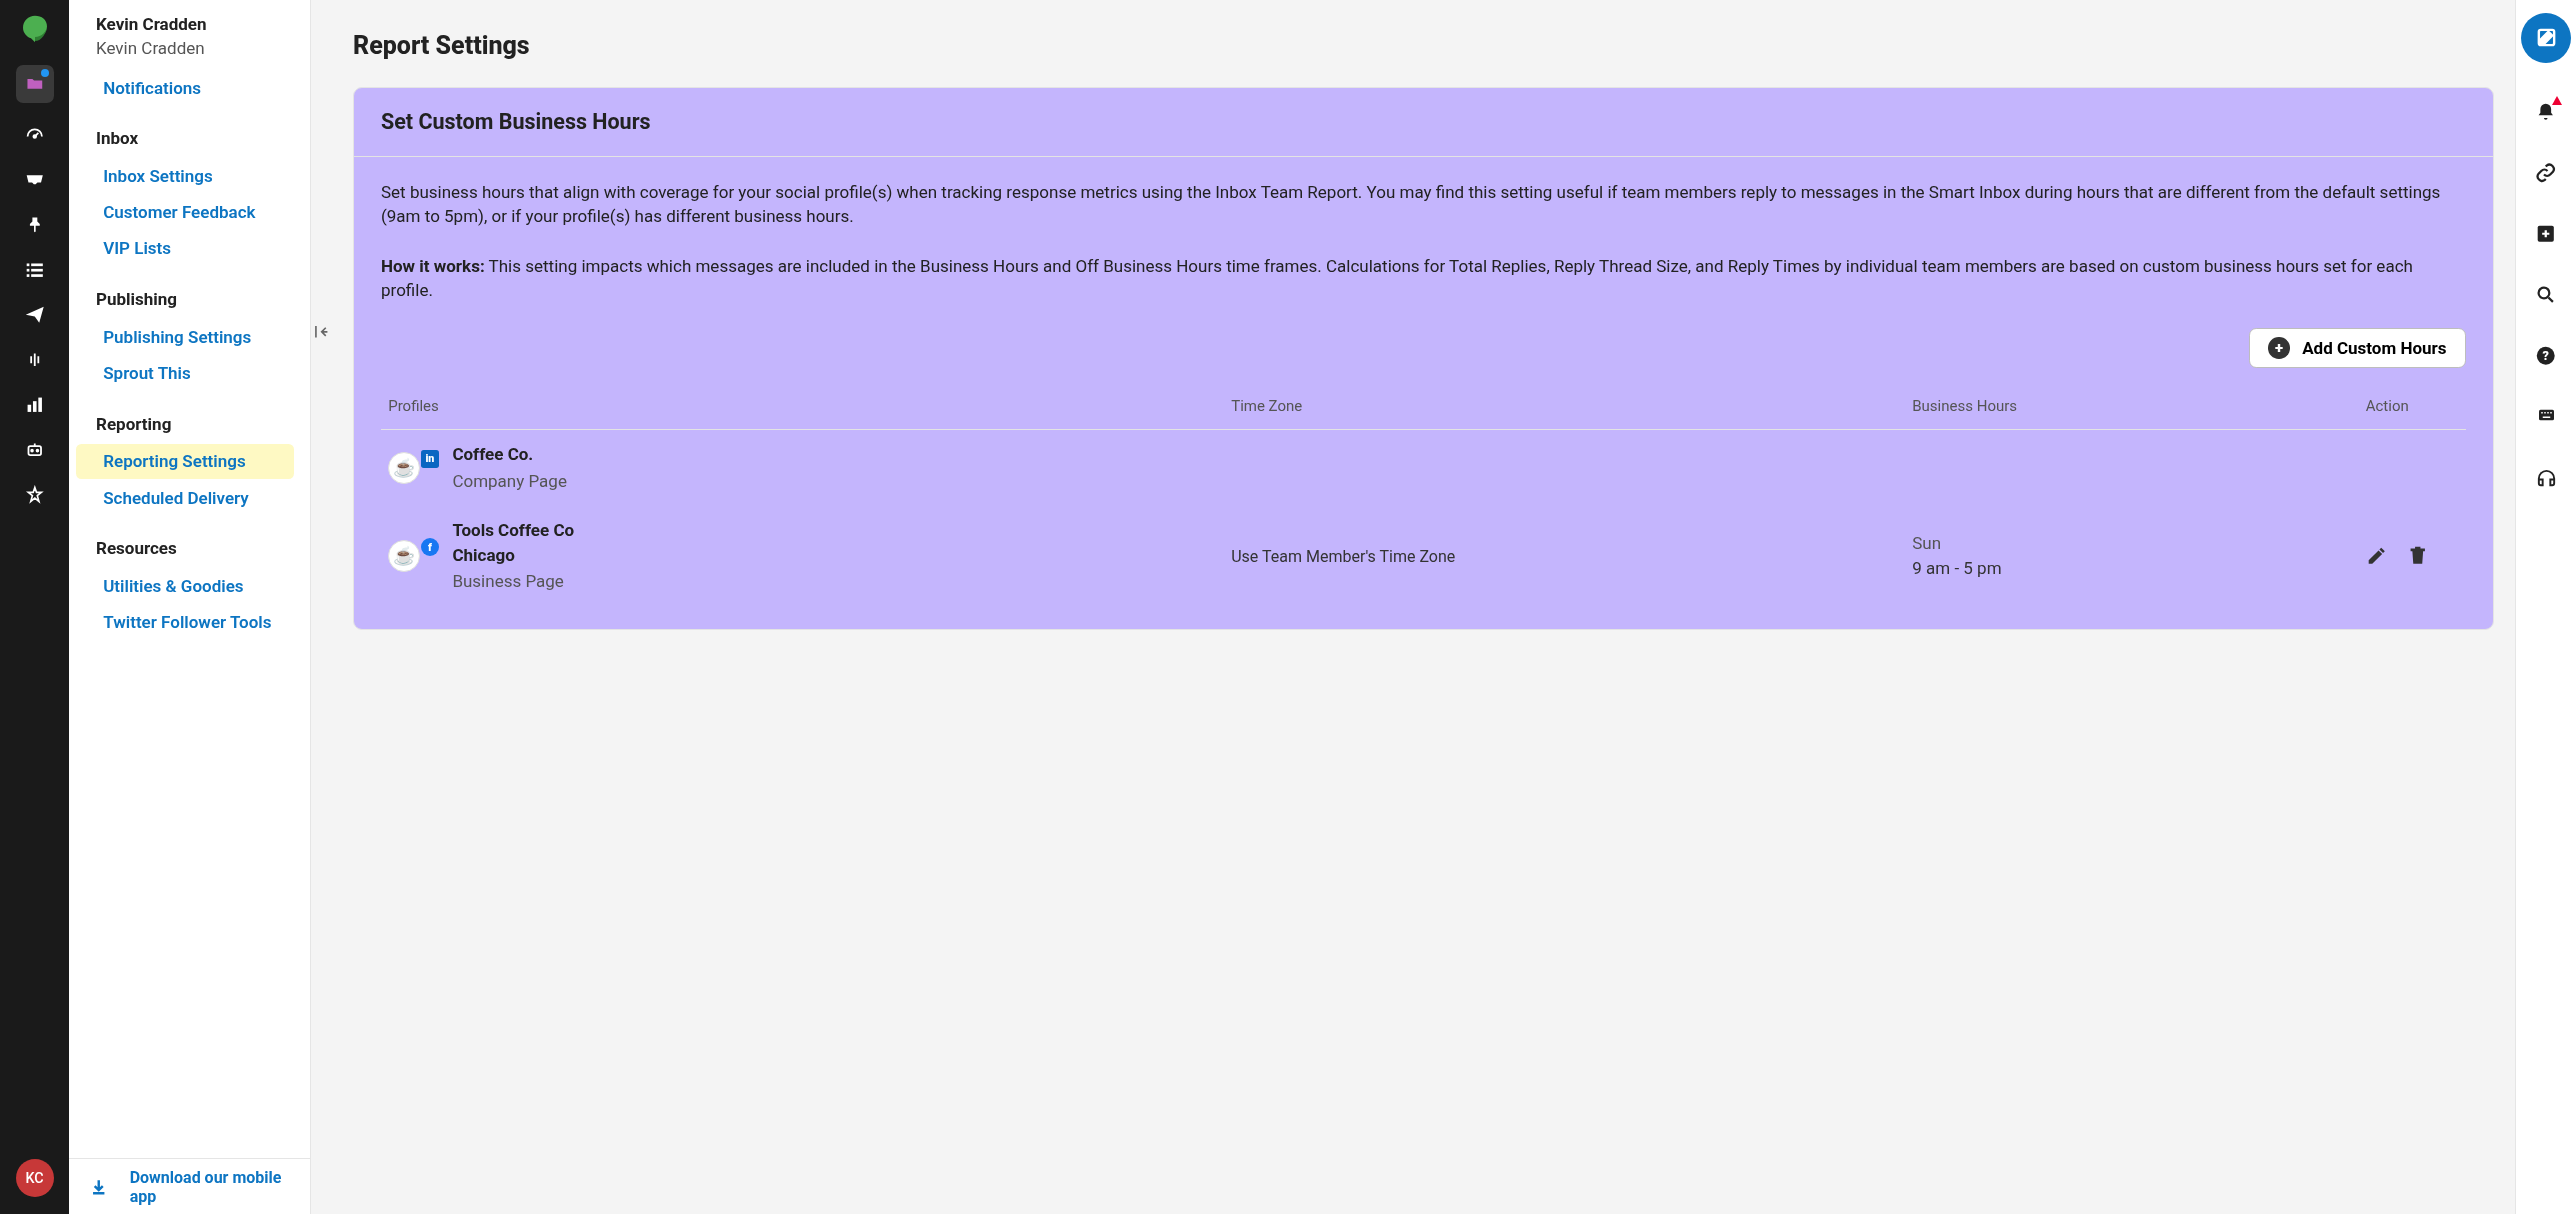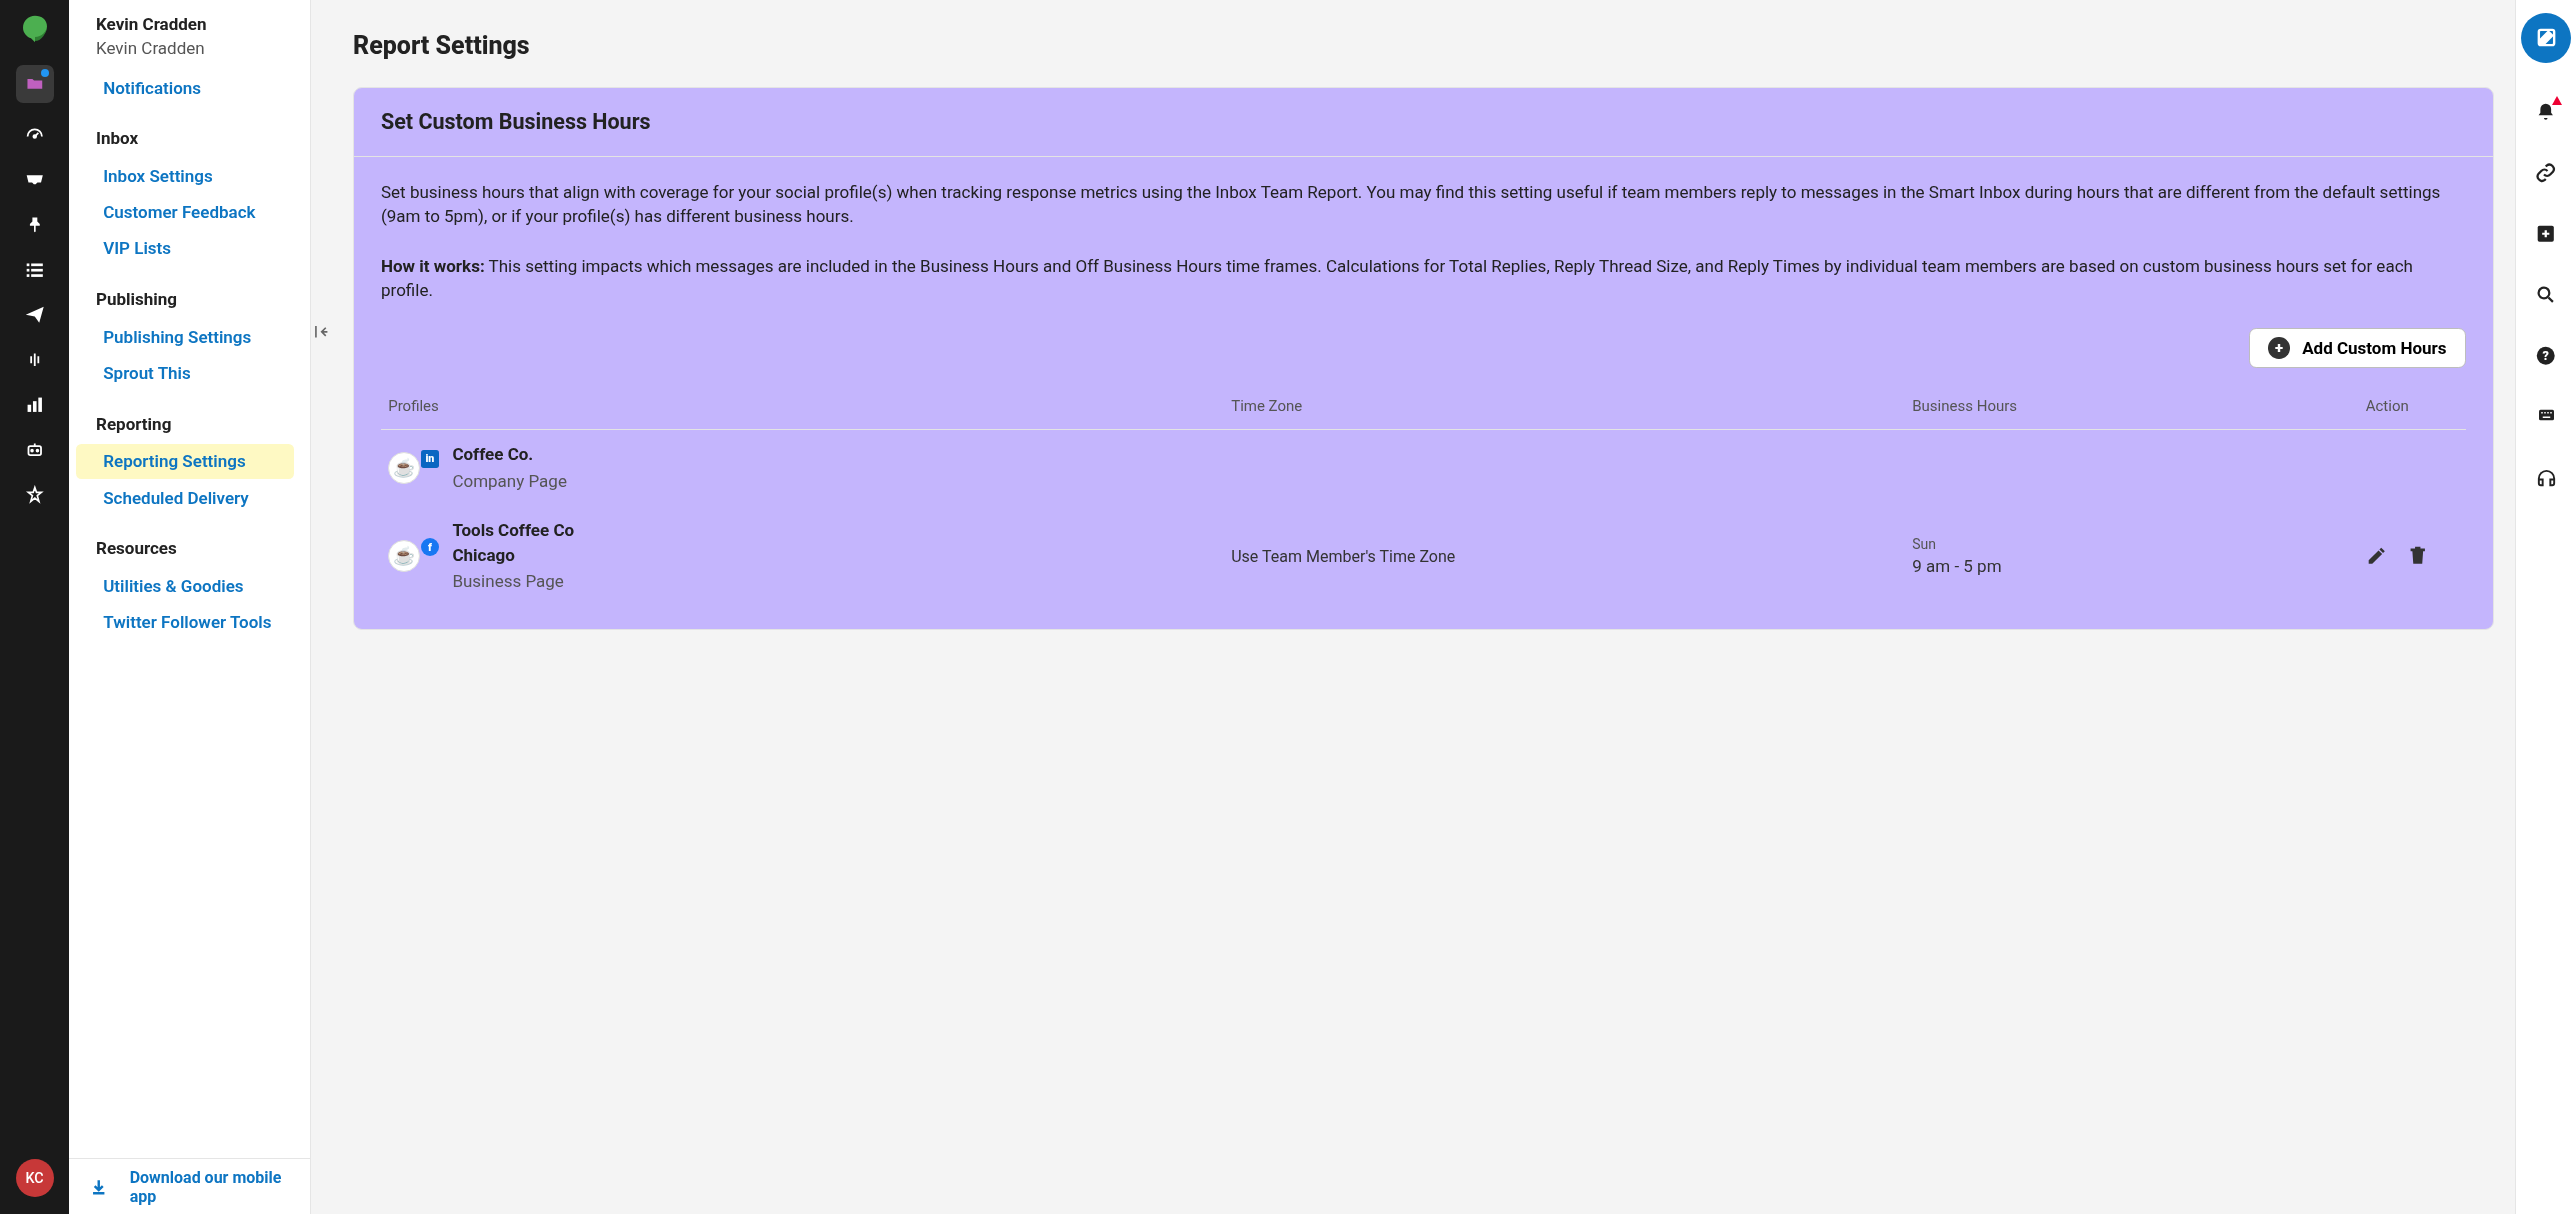--- a/index.html
+++ b/index.html
@@ -219,21 +219,21 @@
                   <span class="net" style="background:#1877f2;border-radius:50%">f</span>
                 </div>
                 <div style="margin-left:19.7px;max-width:143px">
                   <div class="profname">Tools Coffee Co Chicago</div>
                   <div class="profsub">Business Page</div>
                 </div>
               </div>
             </td>
             <td style="max-width:179px">Use Team Member's Time Zone</td>
             <td>
-              <div style="font-size:14px;color:#555">Sun</div>
+              <div style="font-size:17px;color:#555">Sun</div>
               <div style="font-size:17px">9 am - 5 pm</div>
             </td>
             <td>
               <div class="actionicons">
                 <span class="iconbtn"><svg viewBox="0 0 24 24" width="21.5" height="21.5" fill="#333">
                       <path d="M3 17l11-11 4 4L7 21H3zM15 5l2-2 4 4-2 2z"></path>
                     </svg></span>
                 <span class="iconbtn"><svg viewBox="0 0 24 24" width="21.5" height="21.5" fill="#333">
                       <path d="M6 7h12l-1 14H7zM4 4h16v3H4zM9 2h6v2H9z"></path>
                     </svg></span>

